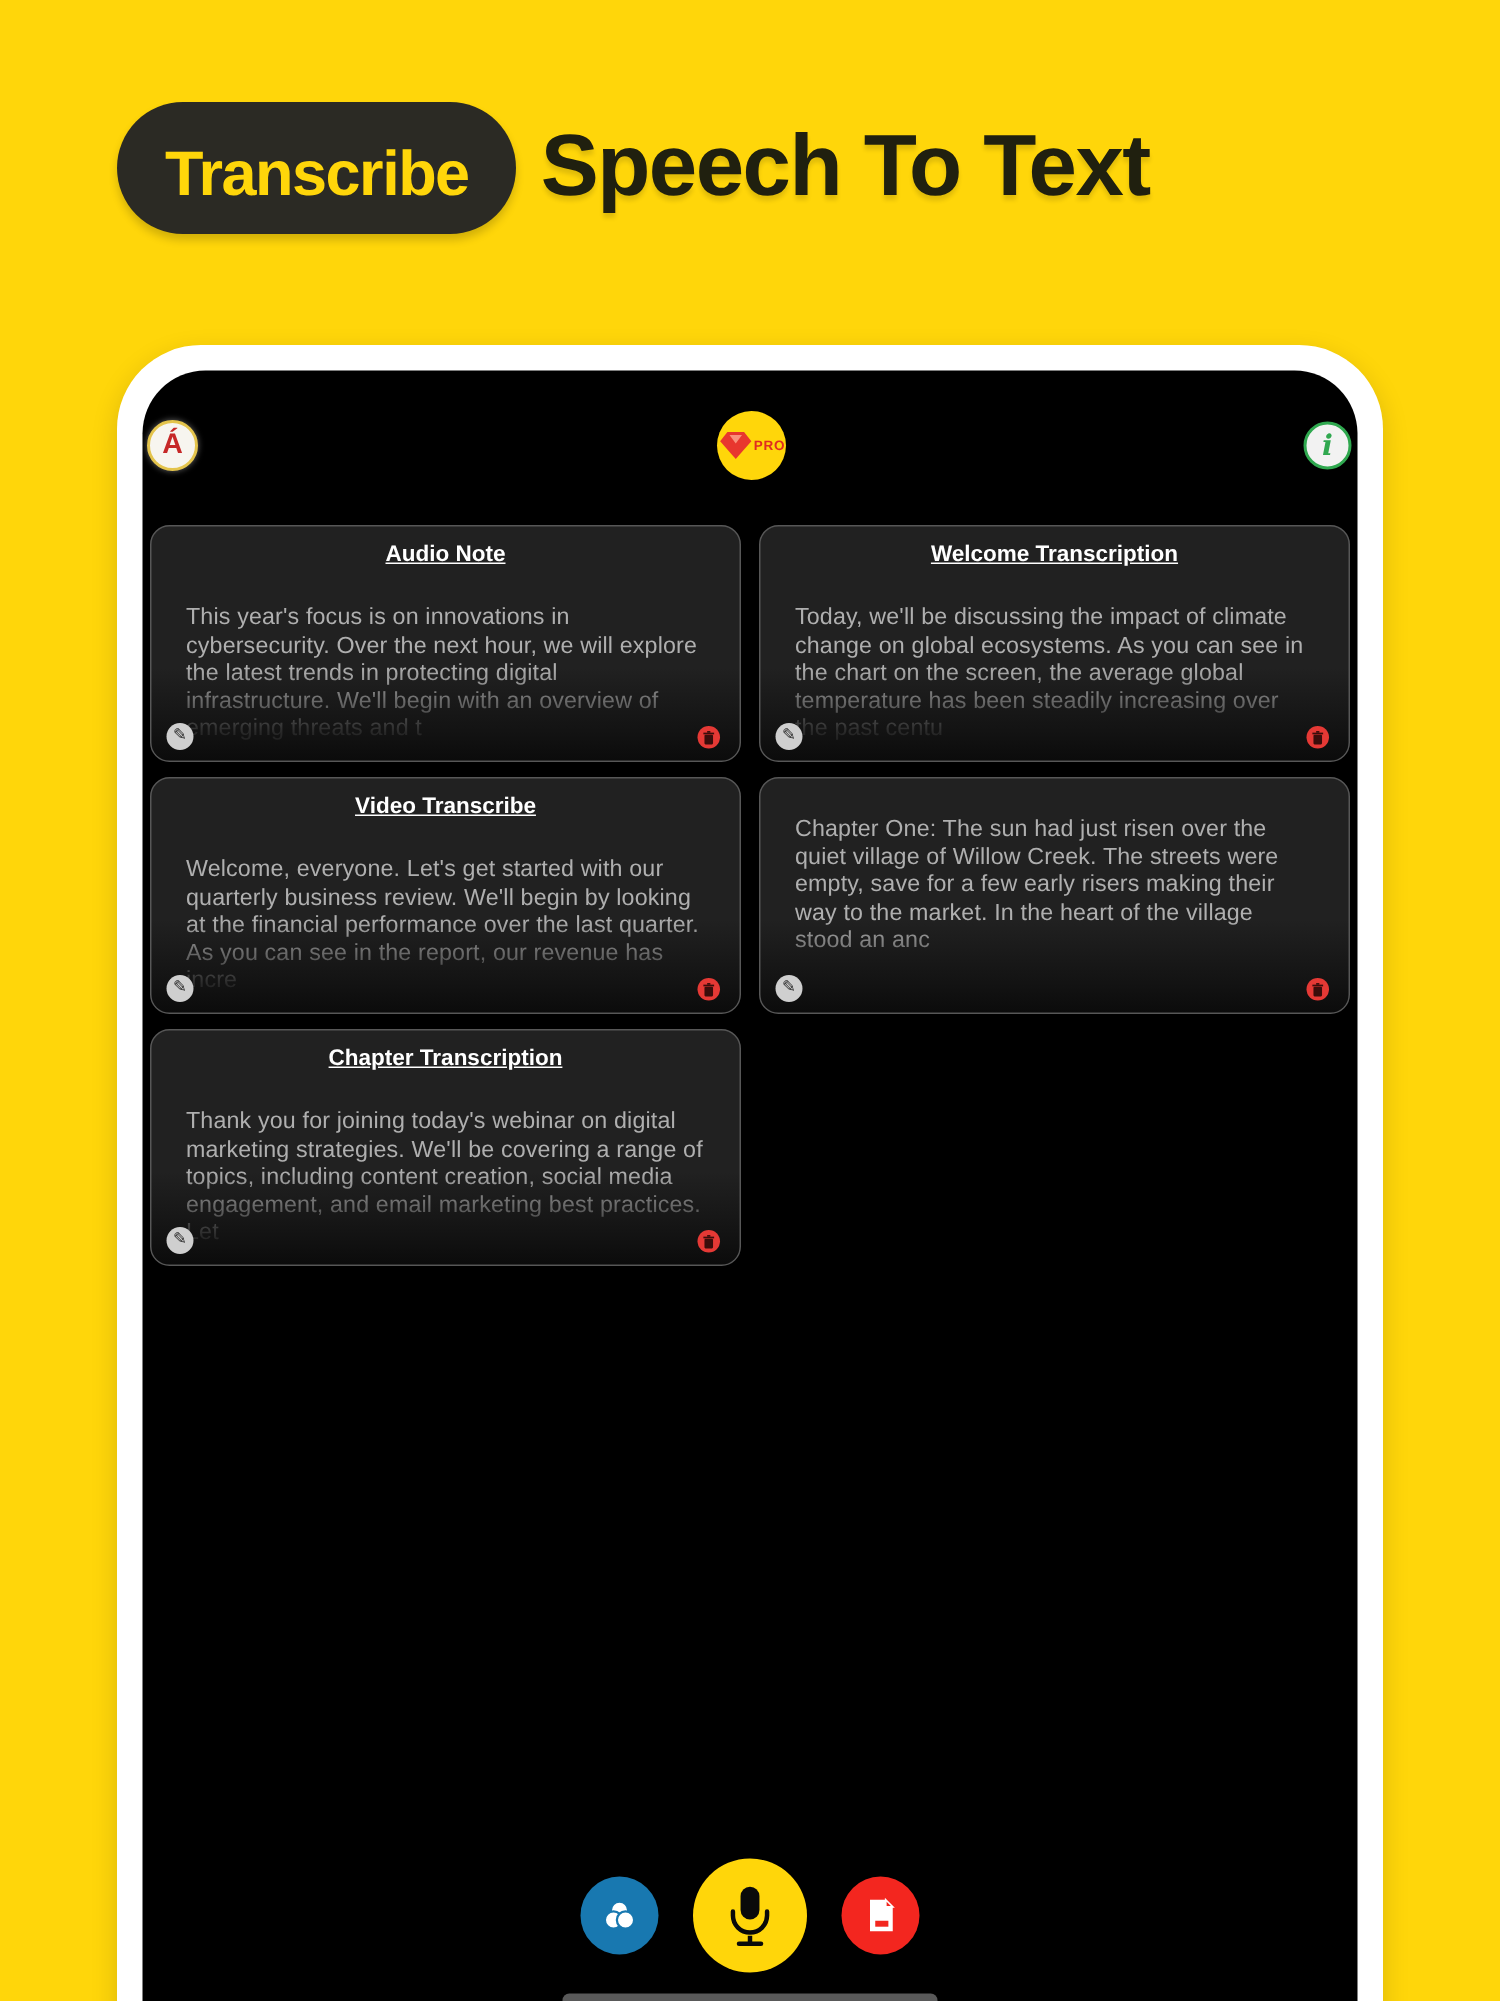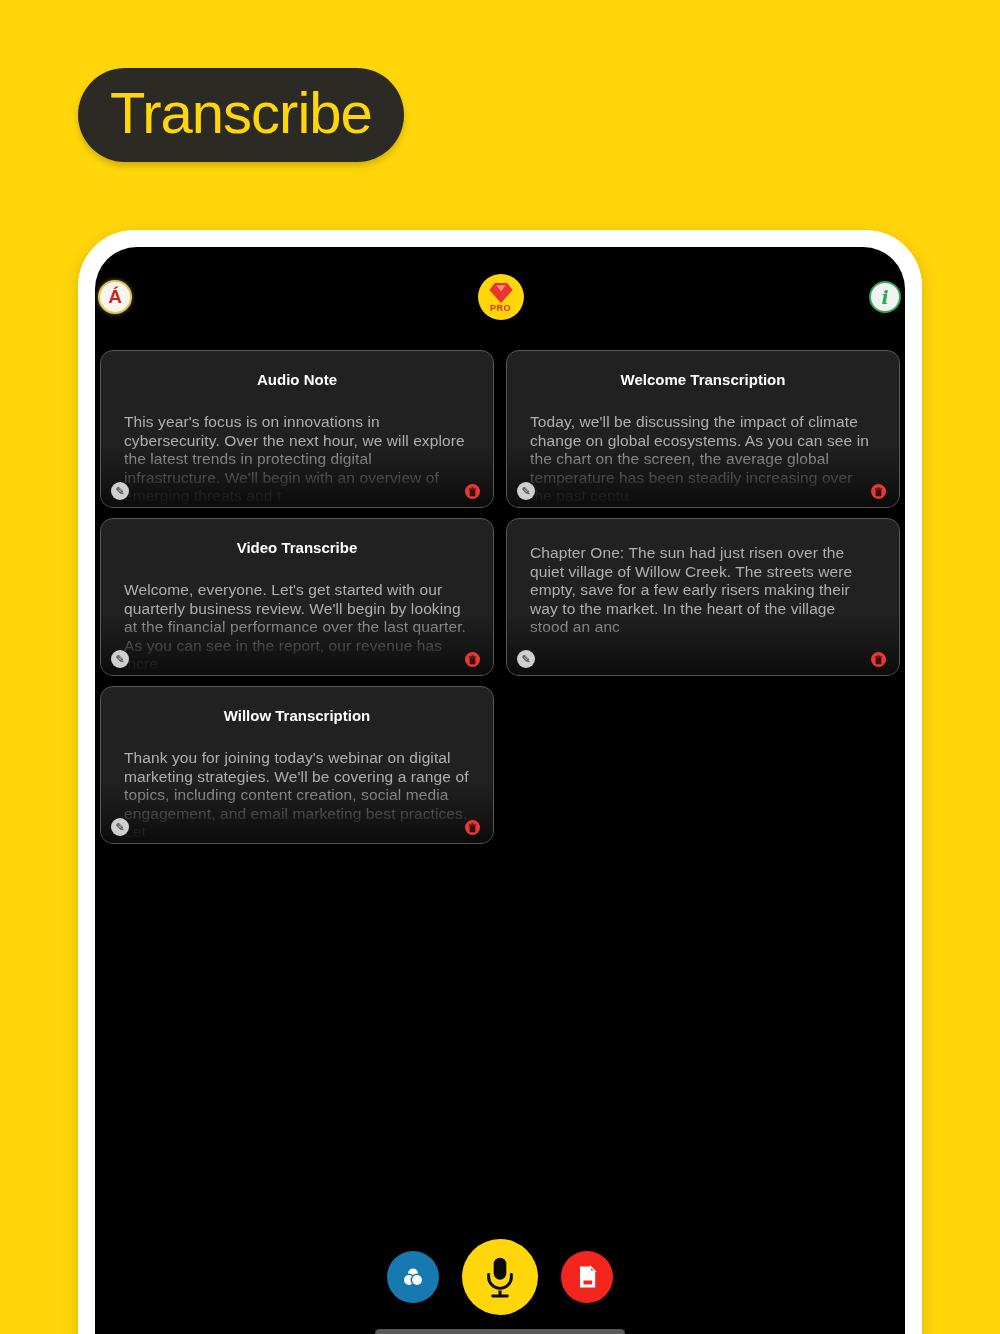--- a/index.html
+++ b/index.html
@@ -27,22 +27,22 @@
   }
 
   
   .header{
     position:absolute;top:68px;left:78px;
     display:flex;align-items:center;gap:16px;
   }
   .header-pill{
     background:var(--pill-dark);
     color:var(--bg-yellow);
-    font-size:58px;font-weight:normal;
-    padding:11px 32px 16px 32px;
+    font-size:42px;font-weight:bold;
+    padding:24px 32px 16px 32px;
     border-radius:48px;
     box-shadow:0 4px 6px rgba(0,0,0,0.18);
     letter-spacing:-1px;
   }
   .header-rest{
     color:#20200f;
     font-size:58px;font-weight:bold;
     letter-spacing:-1px;
     text-shadow:0 3px 3px rgba(0,0,0,0.12);
     padding-bottom:4px;
@@ -77,21 +77,21 @@
   .app-btn{
     width:34px;height:34px;
     background:#f7f5ef;
     border:2px solid #e4c44c;
     font-size:19px;font-weight:bold;color:#C62828;
     box-shadow:0 0 4px rgba(255,255,255,0.4);
   }
   .pro-btn{
     width:46px;height:46px;
     background:var(--bg-yellow);
-    flex-direction:column;gap:0;
+    flex-direction:row;gap:0;justify-content:space-between;
   }
   .pro-label{
     color:#e02c20;font-size:9px;font-weight:bold;line-height:9px;
     letter-spacing:0.5px;
   }
   .info-btn{
     width:32px;height:32px;
     background:#f2f2f2;
     border:2px solid var(--info-green);
     color:var(--info-green);
@@ -109,24 +109,24 @@
   }
   .card{
     position:relative;
     background:var(--card-bg);
     border:1.5px solid var(--card-border);
     border-radius:13px;
     overflow:hidden;
     cursor:pointer;
   }
   .card-title{
-    margin-top:20px;
+    margin-top:10px;
     text-align:center;
     color:var(--card-title);
-    font-size:15px;font-weight:bold;
+    font-size:15px;font-weight:bold;text-decoration:underline;
   }
   .card-body{
     margin:25px 22px 0 23px;
     color:var(--card-text);
     font-size:15.5px;line-height:18.5px;
     letter-spacing:0.1px;
     white-space:pre-line;
   }
   .card-fade{
     position:absolute;left:0;right:0;bottom:0;height:62px;
@@ -167,20 +167,21 @@
     width:250px;height:9px;border-radius:5px;
     background:var(--home-indicator);
     cursor:grab;border:none;
   }
 </style>
 </head>
 <body>
 
 <div class="header">
   <div class="header-pill">Transcribe</div>
+  <div class="header-rest">Speech To Text</div>
 </div>
 
 <div class="phone">
   <div class="screen">
 
     <div class="topbar">
       <button class="circle-btn app-btn">
         <span>Á</span>
       </button>
       <button class="circle-btn pro-btn">
@@ -254,21 +255,21 @@
         <button class="trash-btn">
           <svg width="9" height="10" viewBox="0 0 12 14">
             <rect x="2" y="4" width="8" height="9" rx="1" fill="#3a0d0b"></rect>
             <rect x="1" y="2" width="10" height="1.6" fill="#3a0d0b"></rect>
             <rect x="4.5" y="0.5" width="3" height="1.6" fill="#3a0d0b"></rect>
           </svg>
         </button>
       </div>
 
       <div class="card">
-        <div class="card-title">Willow Transcription</div>
+        <div class="card-title">Chapter Transcription</div>
         <div class="card-body">Thank you for joining today's webinar on digital marketing strategies. We'll be covering a range of topics, including content creation, social media engagement, and email marketing best practices. Let</div>
         <div class="card-fade"></div>
         <button class="edit-btn">
           <span class="pencil">✎</span>
         </button>
         <button class="trash-btn">
           <svg width="9" height="10" viewBox="0 0 12 14">
             <rect x="2" y="4" width="8" height="9" rx="1" fill="#3a0d0b"></rect>
             <rect x="1" y="2" width="10" height="1.6" fill="#3a0d0b"></rect>
             <rect x="4.5" y="0.5" width="3" height="1.6" fill="#3a0d0b"></rect>

